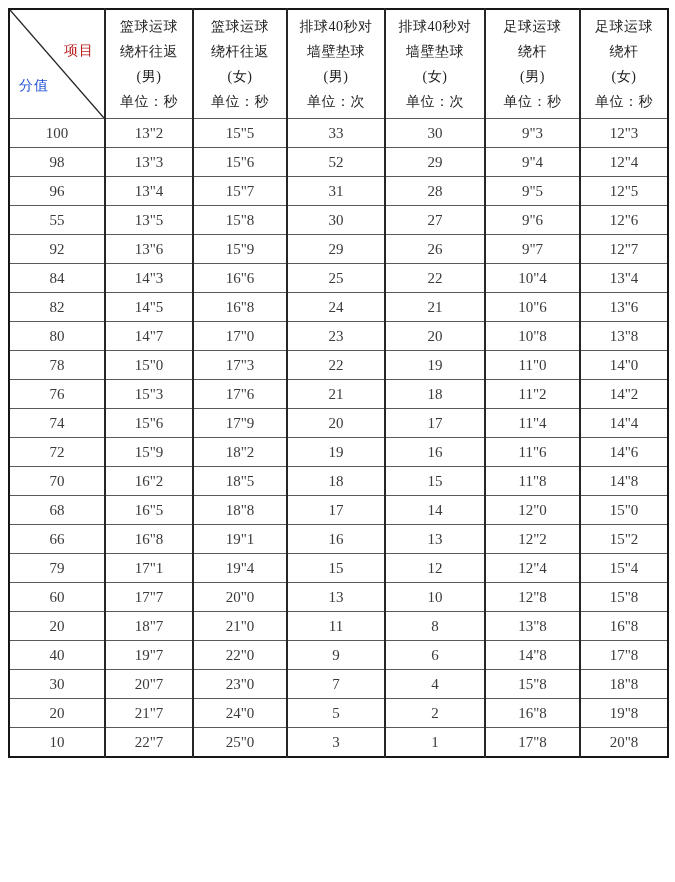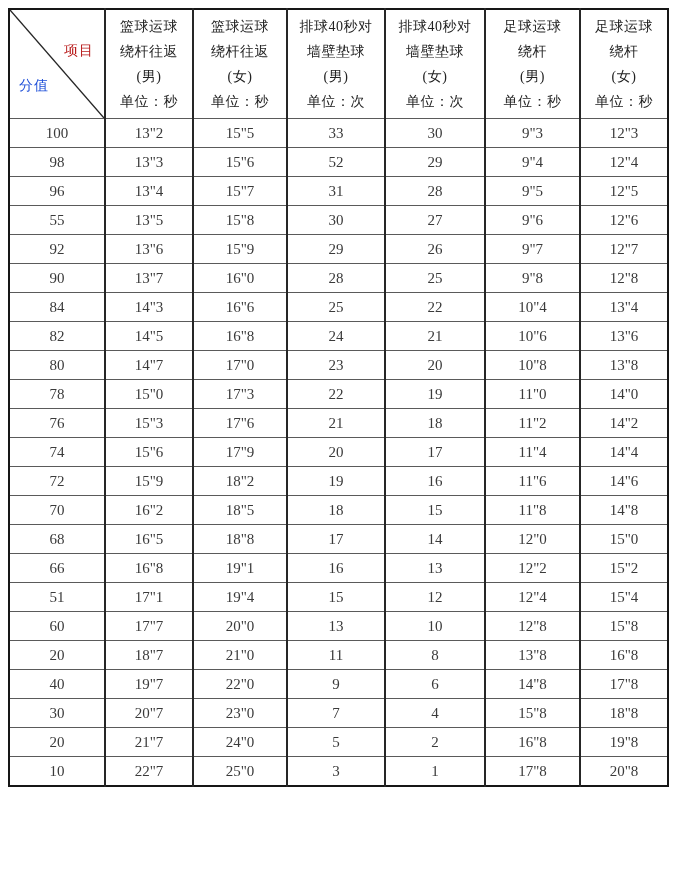--- a/index.html
+++ b/index.html
@@ -182,29 +182,20 @@
         <tr class="data-row">
           <td class="score-cell">92</td>
           <td>13"6</td>
           <td>15"9</td>
           <td>29</td>
           <td>26</td>
           <td>9"7</td>
           <td>12"7</td>
         </tr>
         <tr class="data-row">
-          <td class="score-cell">90</td>
-          <td>13"7</td>
-          <td>16"0</td>
-          <td>28</td>
-          <td>25</td>
-          <td>9"8</td>
-          <td>12"8</td>
-        </tr>
-        <tr class="data-row">
           <td class="score-cell">84</td>
           <td>14"3</td>
           <td>16"6</td>
           <td>25</td>
           <td>22</td>
           <td>10"4</td>
           <td>13"4</td>
         </tr>
         <tr class="data-row">
           <td class="score-cell">82</td>
@@ -281,21 +272,21 @@
         <tr class="data-row">
           <td class="score-cell">66</td>
           <td>16"8</td>
           <td>19"1</td>
           <td>16</td>
           <td>13</td>
           <td>12"2</td>
           <td>15"2</td>
         </tr>
         <tr class="data-row">
-          <td class="score-cell">51</td>
+          <td class="score-cell">79</td>
           <td>17"1</td>
           <td>19"4</td>
           <td>15</td>
           <td>12</td>
           <td>12"4</td>
           <td>15"4</td>
         </tr>
         <tr class="data-row">
           <td class="score-cell">60</td>
           <td>17"7</td>

